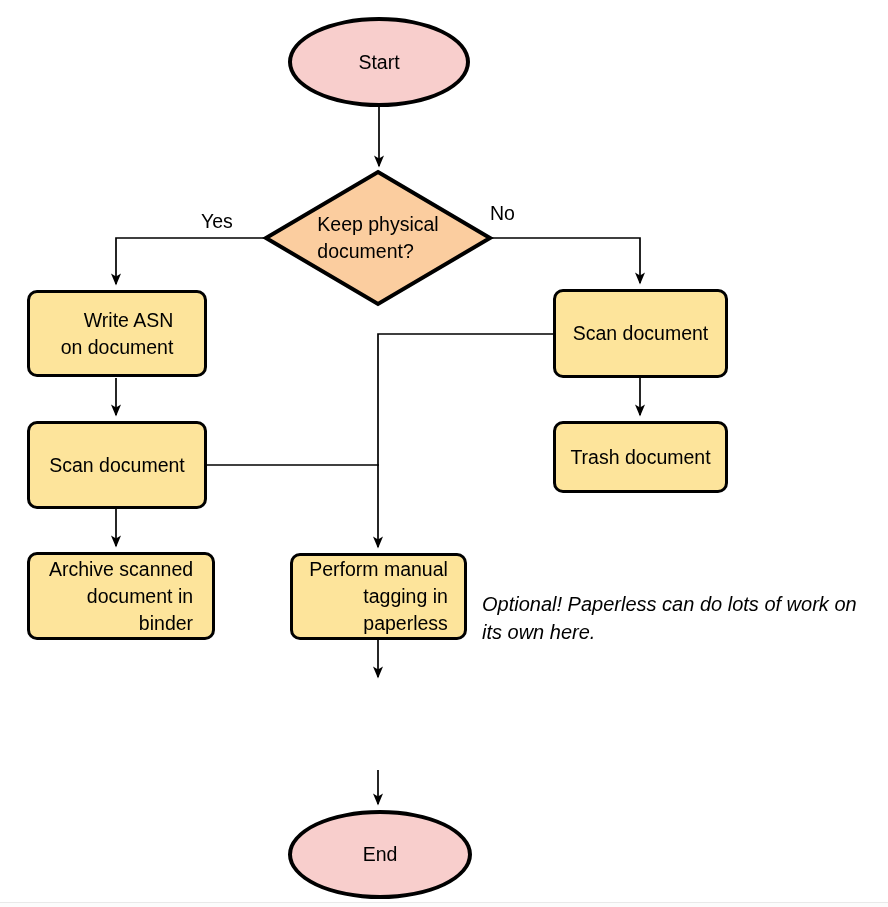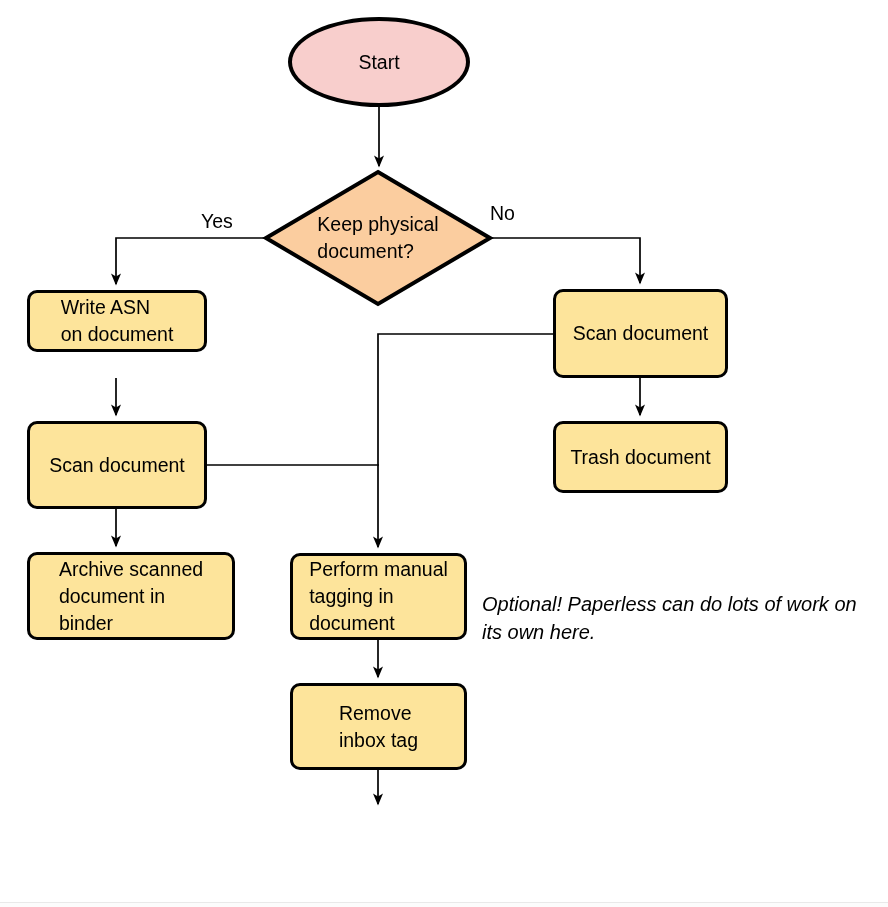--- a/index.html
+++ b/index.html
@@ -26,21 +26,21 @@
     fill: #fbcd9f;
     stroke: #000000;
     stroke-width: 4;
   }
   .node {
     position: absolute;
     box-sizing: border-box;
     display: flex;
     align-items: center;
     justify-content: center;
-    text-align: left;
+    text-align: right;
     font-size: 19.5px;
     line-height: 27px;
     white-space: pre-line;
   }
   .rect {
     background: #fde49b;
     border: 3.5px solid #000000;
     border-radius: 10px;
   }
   .ellipse {
@@ -118,54 +118,53 @@
   <div class="node ellipse" style="left:288px;top:17px;width:182px;height:90px">
     <span>Start</span>
   </div>
 
   <div class="diamond-label">Keep physical
 document?</div>
 
   <span class="edge-lbl" style="left:201px;top:208px">Yes</span>
   <span class="edge-lbl" style="left:490px;top:200px">No</span>
 
-  <div class="node rect" style="left:27px;top:290px;width:180px;height:62px">
+  <div class="node rect" style="left:27px;top:290px;width:180px;height:87px">
     <span>Write ASN
 on document</span>
   </div>
 
   <div class="node rect" style="left:27px;top:421px;width:180px;height:88px">
     <span>Scan document</span>
   </div>
 
-  <div class="node rect" style="left:27px;top:552px;width:208px;height:88px">
+  <div class="node rect" style="left:27px;top:552px;width:188px;height:88px">
     <span>Archive scanned
 document in
 binder</span>
   </div>
 
   <div class="node rect" style="left:553px;top:289px;width:175px;height:89px">
     <span>Scan document</span>
   </div>
 
   <div class="node rect" style="left:553px;top:421px;width:175px;height:72px">
     <span>Trash document</span>
   </div>
 
   <div class="node rect" style="left:290px;top:553px;width:177px;height:87px">
     <span>Perform manual
 tagging in
-document</span>
+paperless</span>
   </div>
 
   <div class="note">Optional! Paperless can do lots of work on
 its own here.</div>
 
-  <div class="node rect" style="left:290px;top:683px;width:177px;height:87px">
-    <span>Remove
-inbox tag</span>
+
+  <div class="node ellipse" style="left:288px;top:810px;width:184px;height:89px">
+    <span>End</span>
   </div>
-
 
   <div class="bottom-line"></div>
   <div class="bottom-strip"></div>
 
 </div>
 
 </body></html>

